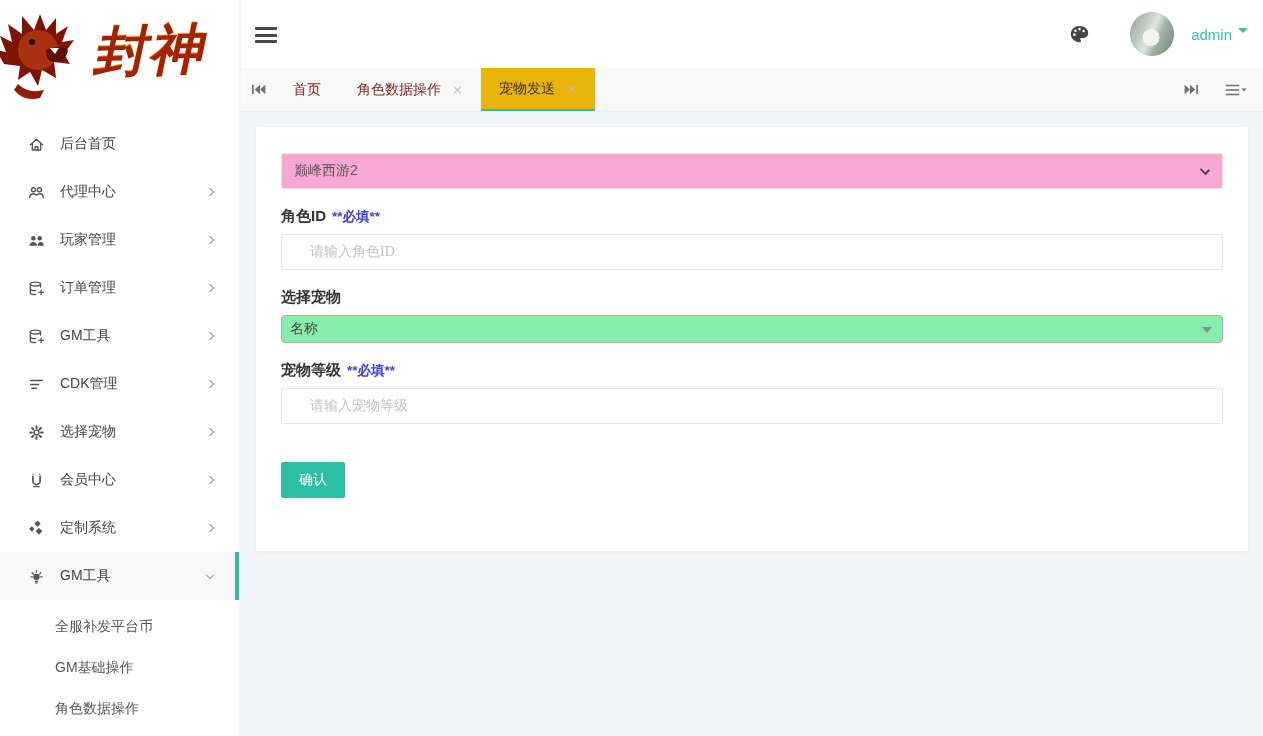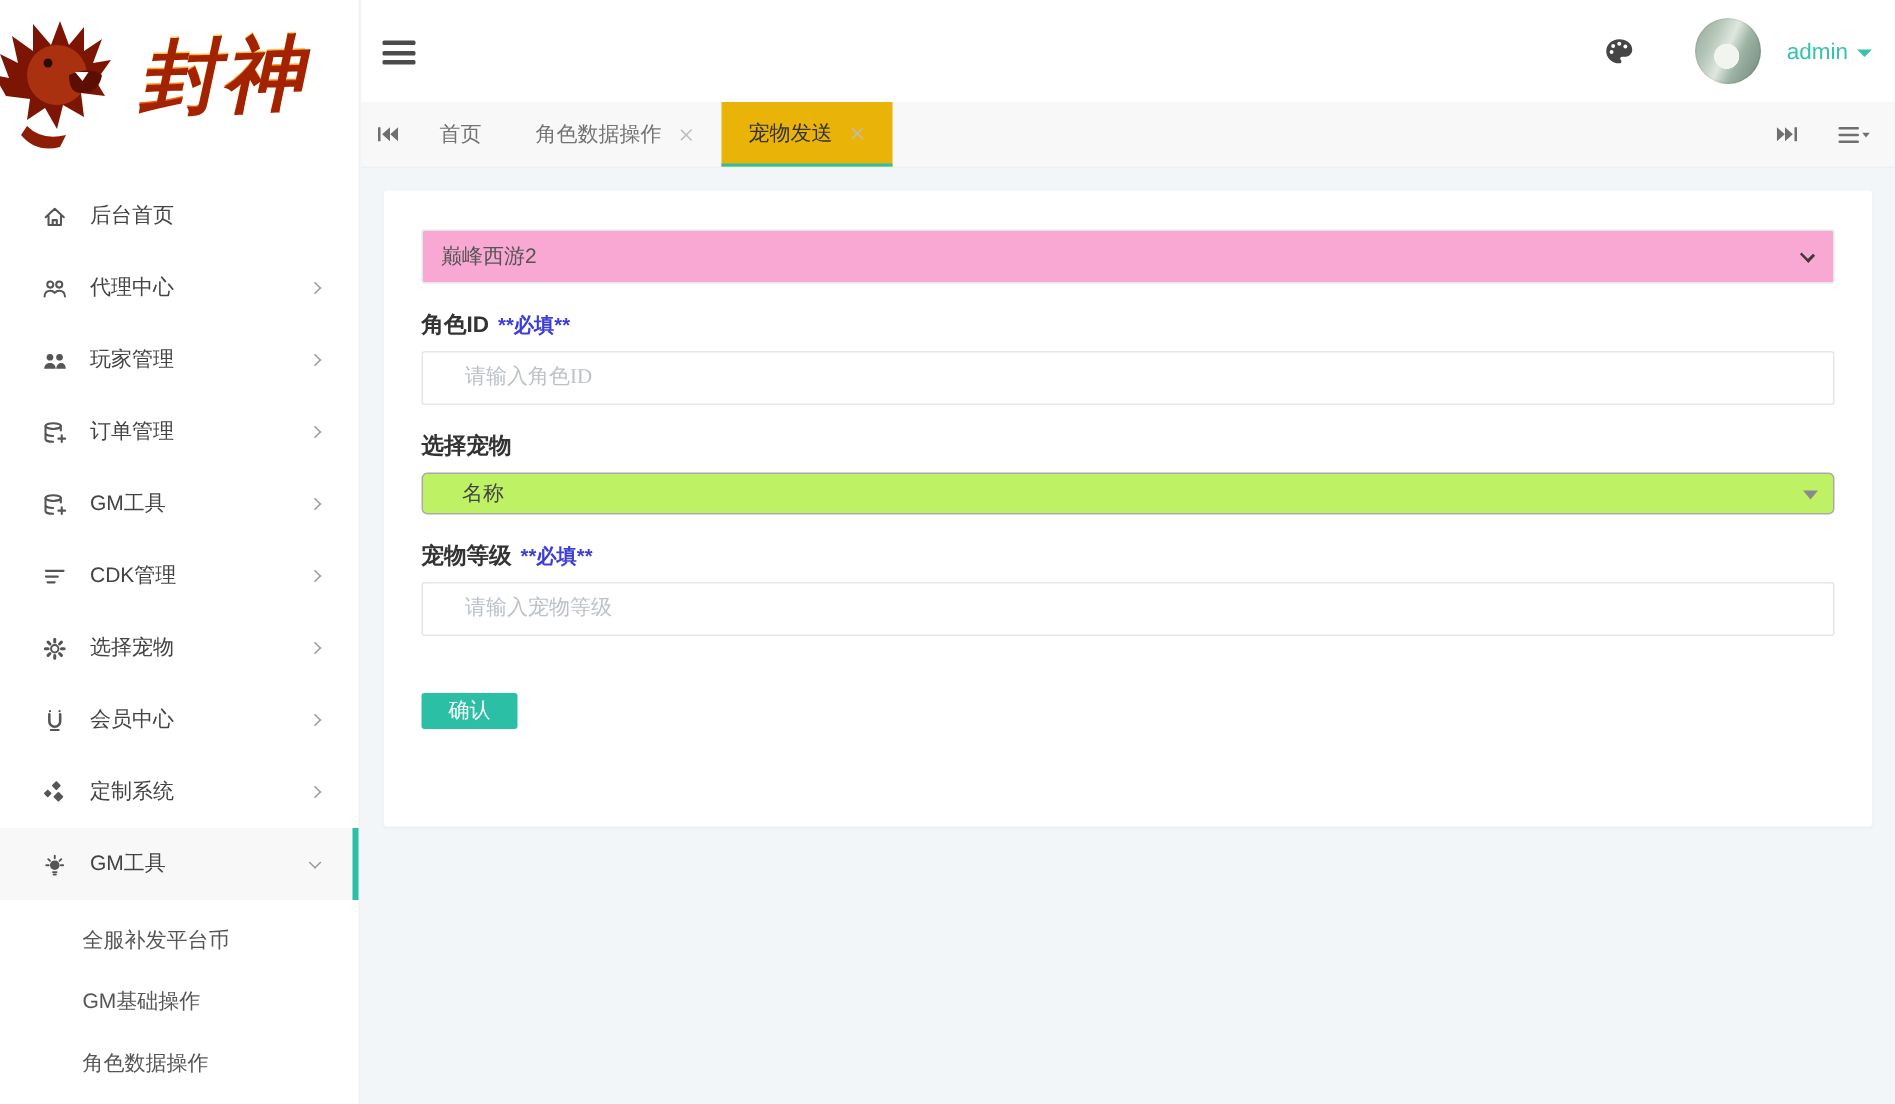--- a/index.html
+++ b/index.html
@@ -44,29 +44,29 @@
   .hamburger i { display:block; height:3px; background:#4a4a4a; border-radius:1px; }
   .hamburger i:nth-child(1){ width:22px; } .hamburger i:nth-child(2){ width:22px; }
   .hamburger i:nth-child(3){ width:22px; }
   .topbar-right { margin-left:auto; display:flex; align-items:center; }
   .palette-btn { cursor:pointer; display:flex; align-items:center; }
   .avatar { width:44px; height:44px; border-radius:50%; margin:0 17px 0 40px; cursor:pointer;
             background:
               radial-gradient(circle at 48% 58%, #f2f5ef 0 24%, transparent 25%),
               linear-gradient(115deg,#8fa696 0%,#b9c9bb 30%,#dfe7df 48%,#9db3a4 65%,#6e8878 100%);
             box-shadow:inset 0 0 0 1px rgba(0,0,0,.05); }
-  .admin-link { color:#35c3ab; font-size:15px; cursor:pointer; display:flex; align-items:center; }
+  .admin-link { color:#35c3ab; font-size:15px; cursor:pointer; display:flex; align-items:flex-start; }
   .caret-down { width:0; height:0; border-left:5px solid transparent; border-right:5px solid transparent;
                 border-top:5px solid #35c3ab; margin-left:6px; margin-top:2px; }
 
   
   .tabbar { height:44px; background:#f8f8f8; border-bottom:1px solid #efefef;
             display:flex; align-items:stretch; }
   .tab-nav { width:34px; display:flex; align-items:center; justify-content:center; cursor:pointer; }
-  .tab { display:flex; align-items:center; padding:0 18px; font-size:14px; color:#737373;
+  .tab { display:flex; align-items:center; padding:0 18px; font-size:14px; color:#7f1d1d;
          cursor:pointer; position:relative; }
   .tab.active { background:#eab308; color:#333; border-bottom:2px solid #2bbfa5; }
   .tab .close-x { position:relative; width:10px; height:10px; margin-left:12px; cursor:pointer; }
   .tab .close-x::before,.tab .close-x::after { content:""; position:absolute; left:4.4px; top:0;
          width:1.4px; height:10px; background:#bdbdbd; }
   .tab .close-x::before{ transform:rotate(45deg);} .tab .close-x::after{ transform:rotate(-45deg);}
   .tabbar-right { margin-left:auto; display:flex; align-items:center; padding-right:16px; }
   .tabbar-right .tbtn { cursor:pointer; display:flex; align-items:center; margin-left:26px; }
 
   
@@ -79,27 +79,27 @@
   .select-box { height:36px; border:1px solid #e6e6e6; border-radius:2px; background:#f9a8d4;
                 display:flex; align-items:center; padding:0 12px; font-size:14px; color:#555;
                 cursor:pointer; position:relative; }
   .select-box .sel-chev { position:absolute; right:13px; top:14px; width:8px; height:8px;
                 border-right:2px solid #3a3a3a; border-bottom:2px solid #3a3a3a;
                 transform:rotate(45deg) scale(1,.8); margin-top:-2px; }
   .text-input { width:100%; height:36px; border:1px solid #e6e6e6; border-radius:2px;
                 padding:0 28px; font-size:14px; color:#333; outline:none;
                 font-family:Liberation Serif, serif; }
   .text-input::placeholder { color:#bcc1c9; }
-  .select2-box { height:28px; border:1px solid #aaa; border-radius:4px; background:#bef264;
-                 display:flex; align-items:center; padding:0 26px; font-size:14px; color:#444;
+  .select2-box { height:28px; border:1px solid #aaa; border-radius:4px; background:#86efac;
+                 display:flex; align-items:center; padding:0 8px; font-size:14px; color:#444;
                  cursor:pointer; position:relative; }
   .select2-box .tri { position:absolute; right:10px; top:11px; width:0; height:0;
                  border-left:5px solid transparent; border-right:5px solid transparent;
                  border-top:6px solid #8a8a8a; }
-  .submit-btn { margin-top:20px; height:24px; padding:0 18px; background:#2bbfa5; color:#fff;
+  .submit-btn { margin-top:20px; height:36px; padding:0 18px; background:#2bbfa5; color:#fff;
                 border:none; border-radius:2px; font-size:14px; cursor:pointer;
                 font-family:"Liberation Sans","DejaVu Sans",sans-serif; }
 </style>
 </head>
 <body>
 
 <div class="app">
 
   <aside class="sidebar">
     <div class="logo">

